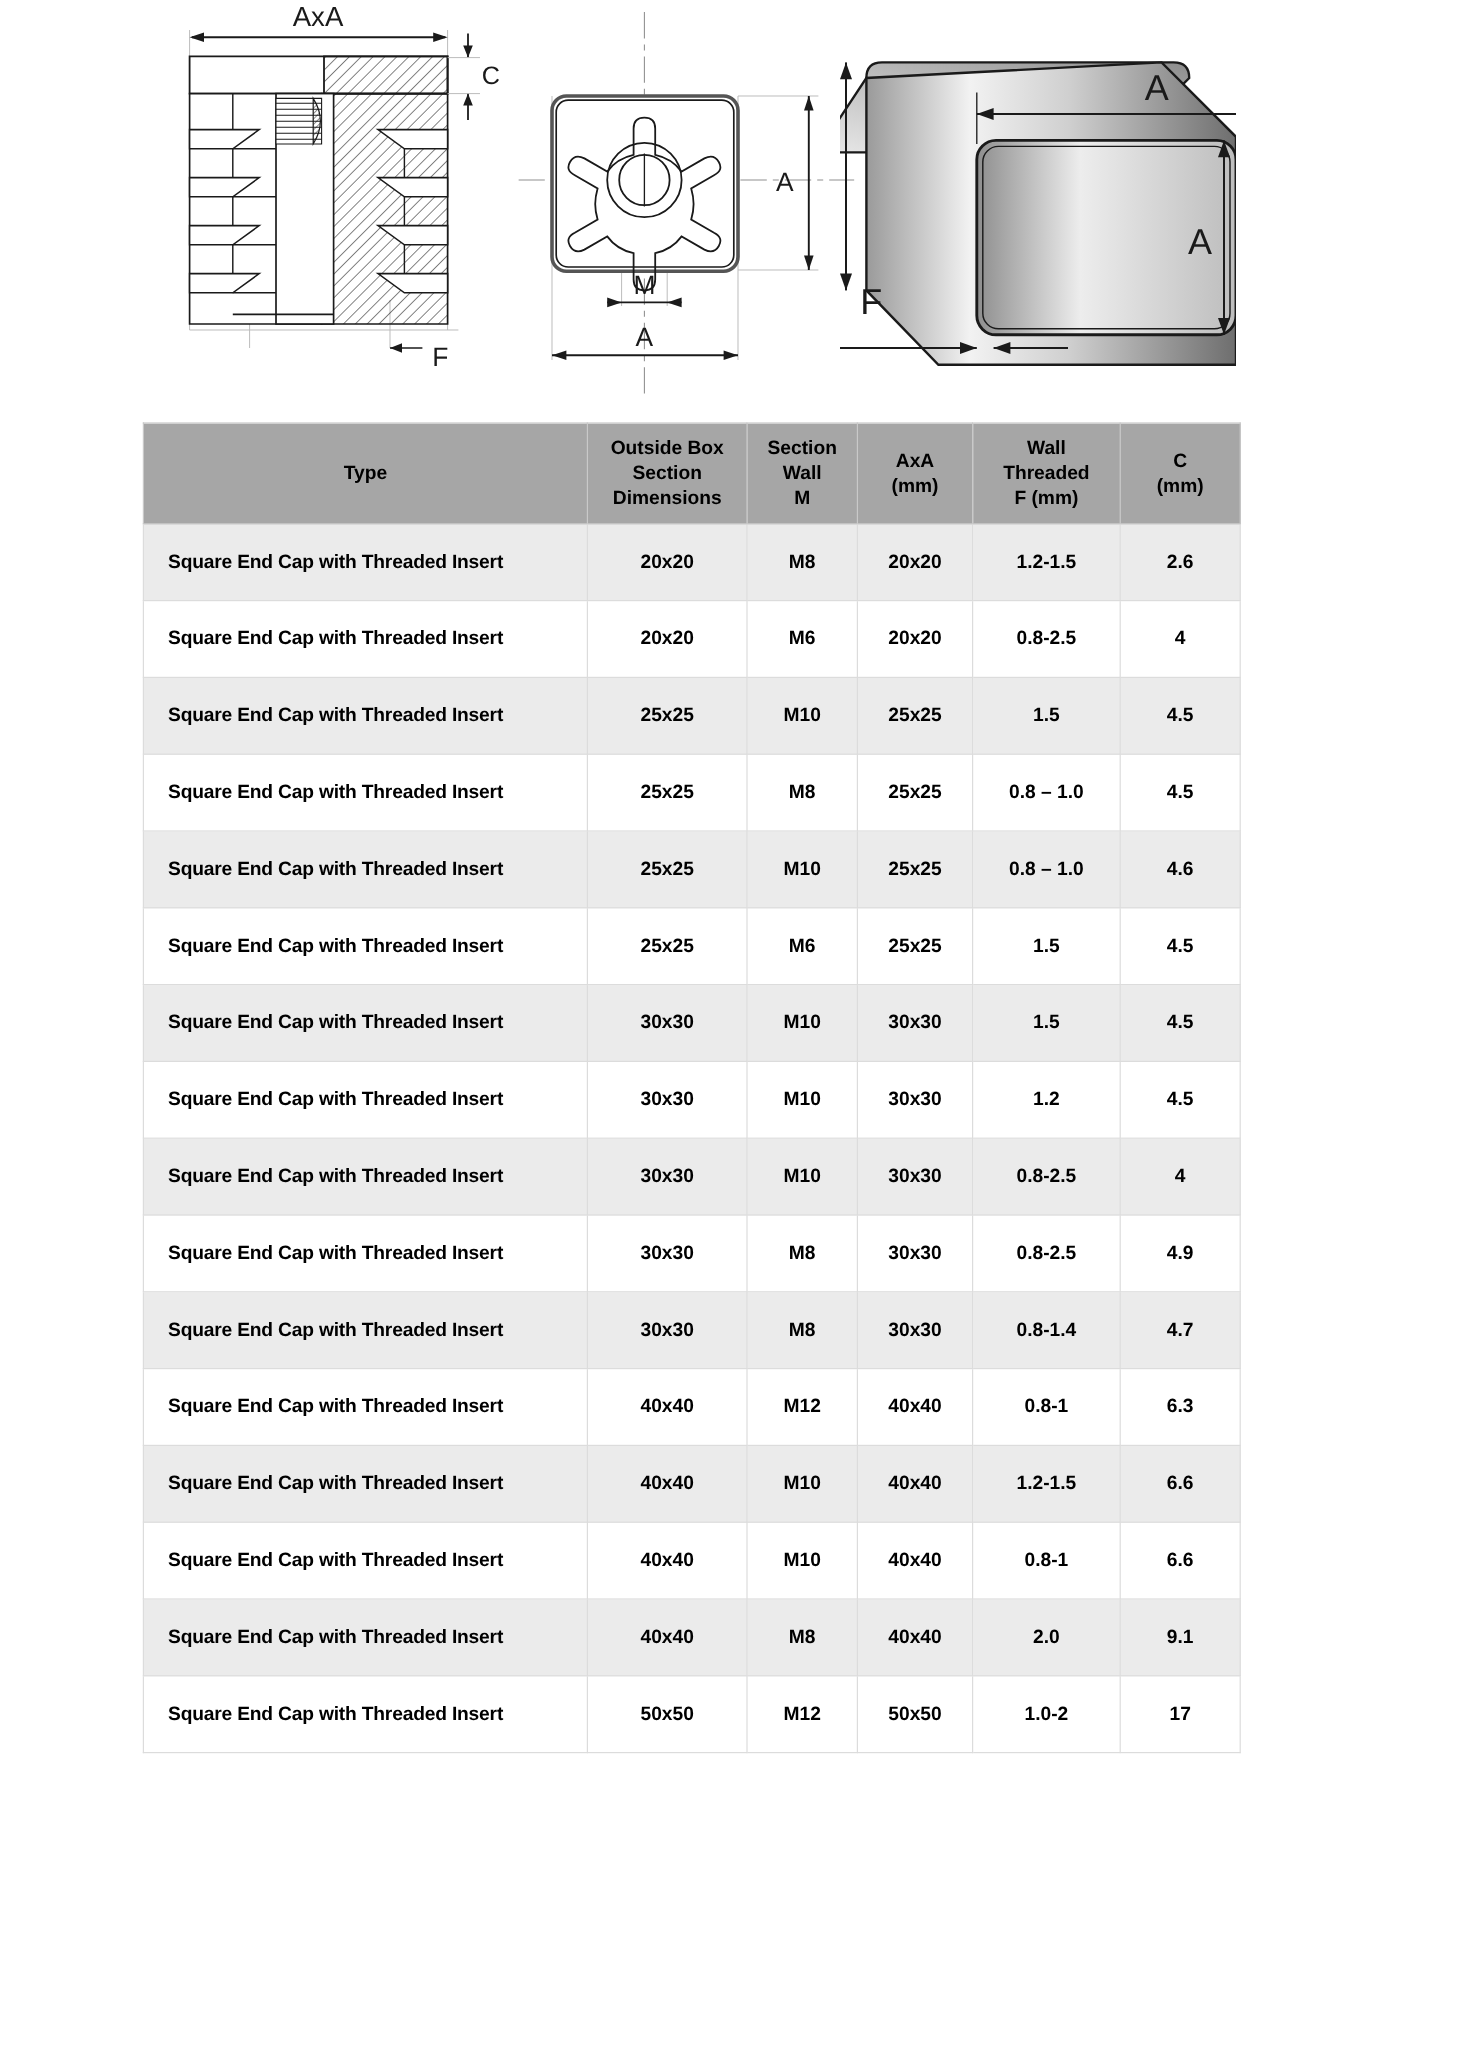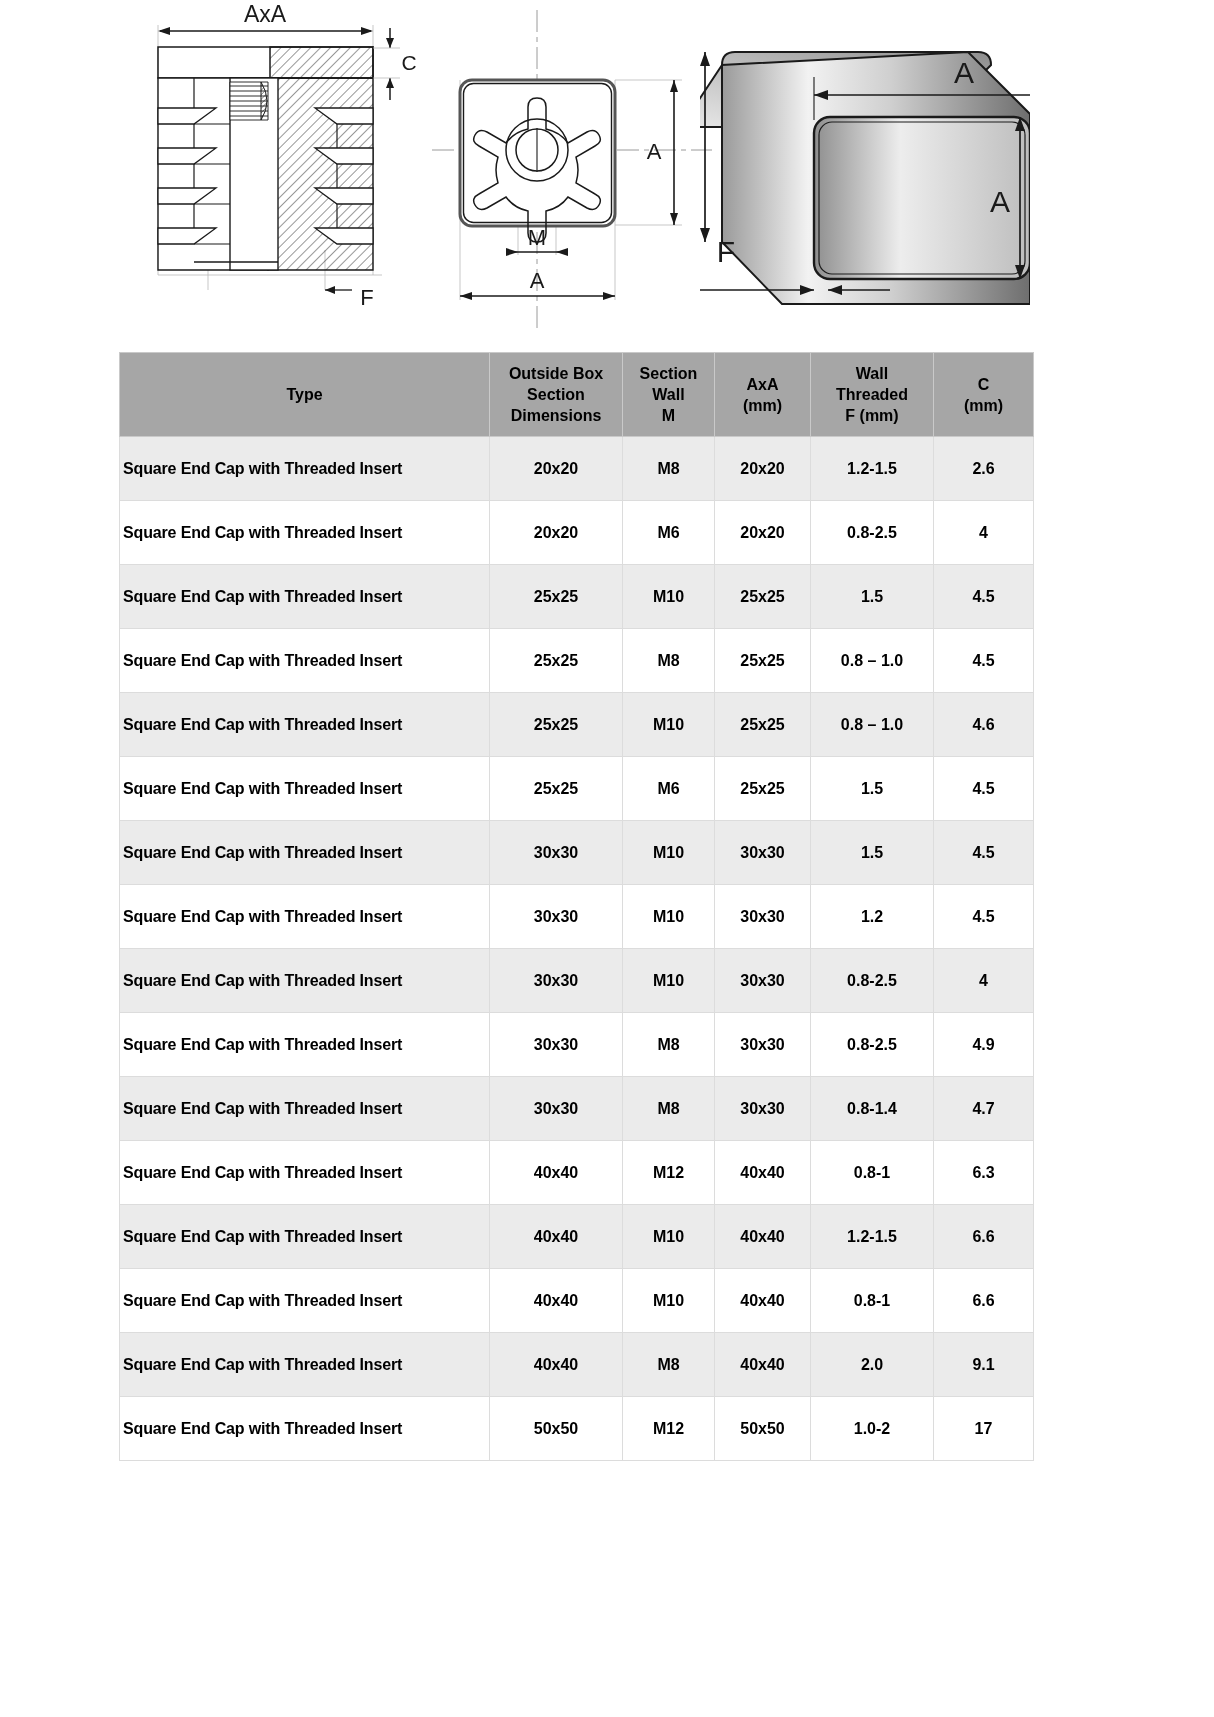--- a/index.html
+++ b/index.html
@@ -70,21 +70,21 @@
     border: 1px solid #dcdcdc;
     height: 64px;
     box-sizing: border-box;
     background: #ffffff;
   }
   table.spec tr.alt td {
     background: #ebebeb;
   }
   table.spec td.type-cell {
     text-align: left;
-    padding-left: 3px;
+    padding-left: 20px;
     font-size: 16px;
     letter-spacing: -0.15px;
   }
   .col-type  { width: 370px; }
   .col-obs   { width: 133px; }
   .col-thread{ width: 92px; }
   .col-axa   { width: 96px; }
   .col-wall  { width: 123px; }
   .col-c     { width: 100px; }
 </style>

